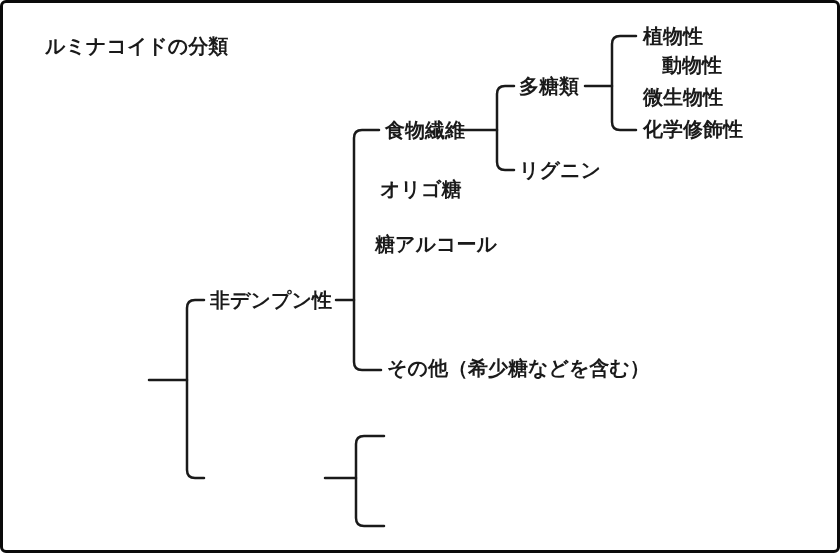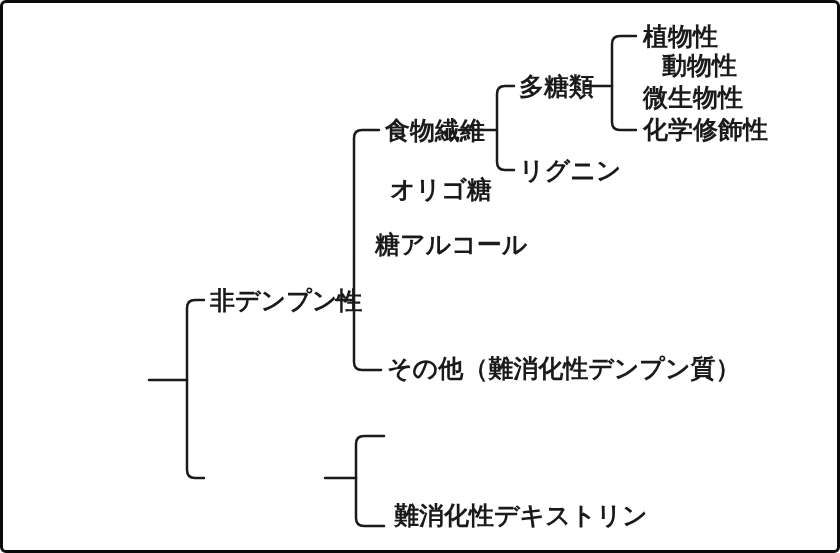--- a/index.html
+++ b/index.html
@@ -17,21 +17,21 @@
     border:3px solid var(--border);
     border-radius:6px;
     overflow:hidden;
     font-family:"Liberation Sans","DejaVu Sans",sans-serif;
     color:var(--text);
   }
   .connectors{position:absolute;left:0;top:0;width:840px;height:553px;}
   .connectors path{fill:none;stroke:var(--line);stroke-width:2.5;stroke-linecap:round;}
   .node{
     position:absolute;
-    font-size:25px;
+    font-size:20px;
     font-weight:700;
     line-height:22px;
     white-space:nowrap;
     letter-spacing:0px;
   }
   .title{
     position:absolute;
     left:42px;top:31px;
     font-size:20px;
     font-weight:700;
@@ -50,30 +50,30 @@
     <path d="M333 297 H351"></path>
     <path d="M376 127 H359 Q351 127 351 135 V359 Q351 367 359 367 H378"></path>
     <path d="M456 127 H494"></path>
     <path d="M511 83 H502 Q494 83 494 91 V159 Q494 167 502 167 H511"></path>
     <path d="M582 83 H609"></path>
     <path d="M633 33 H617 Q609 33 609 41 V119 Q609 127 617 127 H633"></path>
     <path d="M322 475 H353"></path>
     <path d="M381 433 H361 Q353 433 353 441 V515 Q353 523 361 523 H381"></path>
   </svg>
 
+  <div class="title">ルミナコイドの分類</div>
 
 
   <div class="node" style="left:207px;top:286px">非デンプン性</div>
 
   <div class="node" style="left:382px;top:116px">食物繊維</div>
-  <div class="node" style="left:387px;top:175px">オリゴ糖</div>
+  <div class="node" style="left:377px;top:175px">オリゴ糖</div>
   <div class="node" style="left:372px;top:230px">糖アルコール</div>
-  <div class="node" style="left:384px;top:354px">その他（難消化性デンプン質）</div>
+  <div class="node" style="left:384px;top:354px">その他（希少糖などを含む）</div>
 
-  <div class="node" style="left:391px;top:501px">難消化性デキストリン</div>
 
   <div class="node" style="left:516px;top:72px">多糖類</div>
   <div class="node" style="left:516px;top:156px">リグニン</div>
 
   <div class="node" style="left:640px;top:22px">植物性</div>
   <div class="node" style="left:659px;top:51px">動物性</div>
   <div class="node" style="left:640px;top:83px">微生物性</div>
   <div class="node" style="left:640px;top:115px">化学修飾性</div>
 
 </div>

